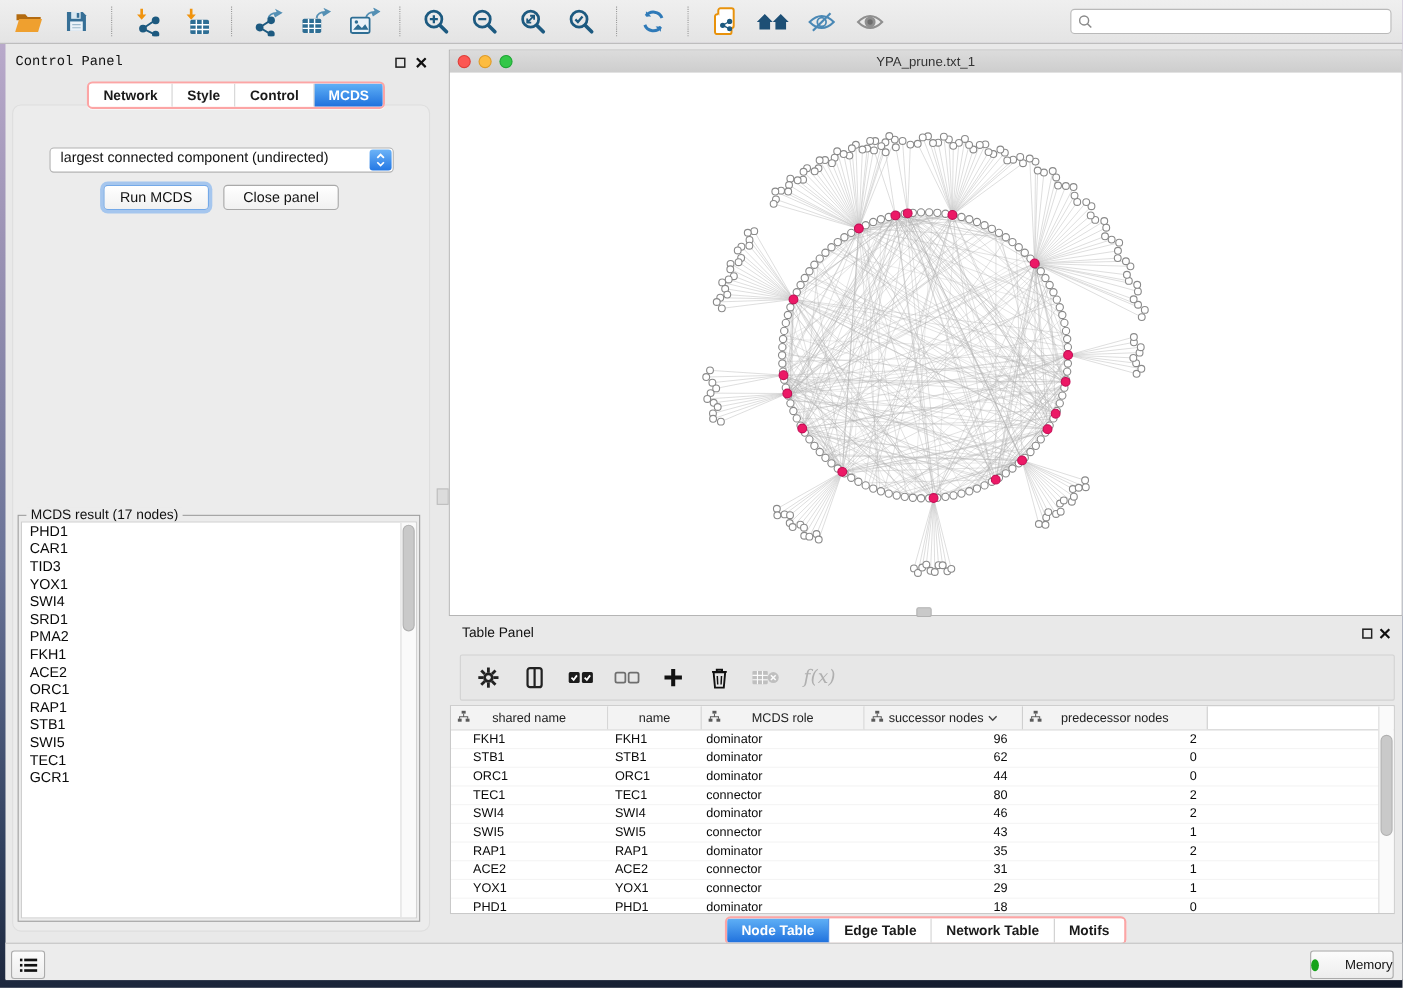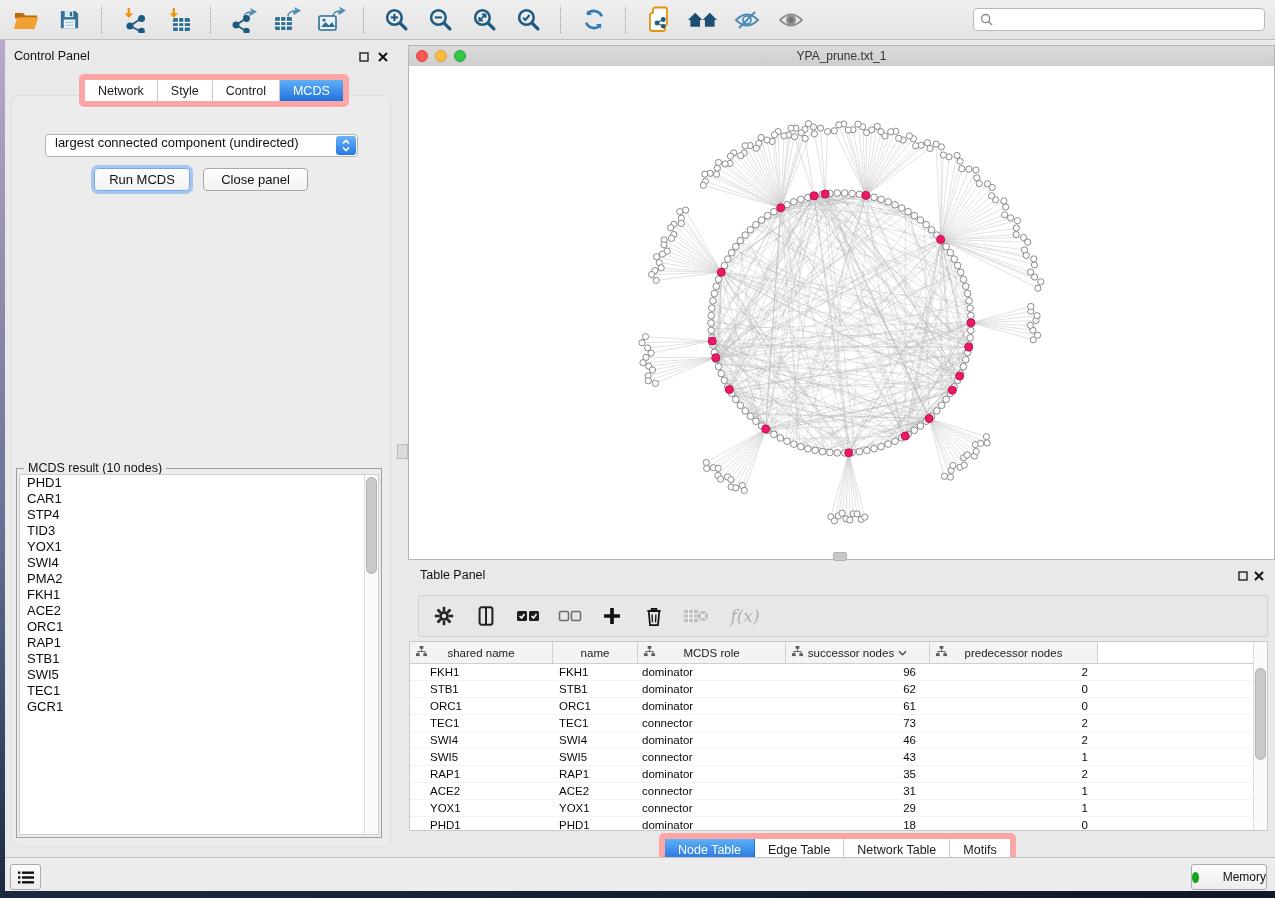--- a/index.html
+++ b/index.html
@@ -17,22 +17,22 @@
   .searchbox{margin-left:auto;width:292px;height:23px;background:#fff;border:1px solid #b9b9b9;border-radius:4px;
     display:flex;align-items:center;padding:0 6px;gap:4px;box-sizing:border-box;}
   .searchbox input{border:none;outline:none;flex:1;font-size:12px;font-family:inherit;background:transparent;}
   
   .mainbg{position:absolute;left:5px;top:40px;width:1270px;height:850px;background:#e9e9e9;}
   .panel-title{position:absolute;font-size:12.5px;color:#111;}
   .mini-ic{position:absolute;width:14px;height:14px;display:flex;align-items:center;justify-content:center;}
   
   .cp-content{position:absolute;left:11px;top:95px;width:378px;height:750px;background:#ececec;
     border:1px solid #dedede;border-radius:8px;}
-  .segwrap{position:absolute;display:flex;border:6px solid #fca5a5;border-radius:5px;background:#fff;height:21px;
-    font-size:12.5px;overflow:hidden;box-shadow:0 1px 0 rgba(255,255,255,.6);}
+  .segwrap{position:absolute;display:flex;border:2px solid #fca5a5;border-radius:5px;background:#fff;height:21px;
+    font-size:12.5px;overflow:hidden;box-shadow:0 1px 0 rgba(255,255,255,.6);font-weight:bold;}
   .seg{display:flex;align-items:center;padding:0 13px;border-right:1px solid #c9c9c9;color:#1a1a1a;background:#fff;white-space:nowrap;}
   .seg:last-child{border-right:none;}
   .seg-sel{background:linear-gradient(#5fb0f6,#2071dd);color:#fff;border-right-color:#2071dd;}
   .opt-label{position:absolute;left:0;top:113px;width:100%;text-align:center;font-size:13px;color:#111;}
   .dropdown{position:absolute;left:45px;top:134px;width:313px;height:23px;background:#fff;border:1px solid #b2b2b2;
     border-radius:4px;font-size:13px;color:#111;display:flex;align-items:flex-start;padding-left:9px;box-sizing:border-box;}
   .stepper{position:absolute;right:1px;top:1px;width:20px;height:19px;border-radius:3px;
     background:linear-gradient(#6cb3f7,#2478e4);display:flex;flex-direction:column;align-items:center;justify-content:center;gap:1px;}
   .btn{position:absolute;height:23px;background:linear-gradient(#ffffff,#f1f1f1);border:1px solid #a9a9a9;border-radius:4px;
     font-size:13px;color:#111;display:flex;align-items:center;justify-content:center;box-sizing:border-box;}
@@ -226,21 +226,21 @@
     </div>
   <div class="searchbox">
     <svg width="13" height="13" viewBox="0 0 14 14">
         <circle cx="6" cy="6" r="4.4" fill="none" stroke="#8a8a8a" stroke-width="1.4"></circle>
         <line x1="9.2" y1="9.2" x2="13" y2="13" stroke="#8a8a8a" stroke-width="1.5"></line>
       </svg>
     <input type="text" value="" style="">
   </div>
 </div>
 
-<div class="panel-title" style="left:14px;top:49px;">Control Panel</div>
+<div class="panel-title" style="left:14px;top:49px;font-family:Liberation Mono, monospace;">Control Panel</div>
 <div class="mini-ic" style="left:357px;top:50px;">
     <svg width="10" height="10" viewBox="0 0 10 10">
       <rect x="1" y="1" width="8" height="8" fill="none" stroke="#222" stroke-width="1.4"></rect>
     </svg>
   </div>
 <div class="mini-ic" style="left:376px;top:50px;">
     <svg width="10" height="10" viewBox="0 0 10 10">
       <path d="M1 1 9 9M9 1 1 9" stroke="#111" stroke-width="2"></path>
     </svg>
   </div>
@@ -262,29 +262,29 @@
       </svg>
     <svg width="8" height="6" viewBox="0 0 8 6">
         <path d="M1 1.5 4 4.5 7 1.5" fill="none" stroke="#fff" stroke-width="1.6"></path>
       </svg>
   </div>
 </div>
 <div class="btn btn-focus" style="left:94px;top:168px;width:96px;">Run MCDS</div>
 <div class="btn" style="left:203px;top:168px;width:105px;">Close panel</div>
 
 <div class="groupbox">
-  <span class="legend">MCDS result (10 nodes)</span>
+  <span class="legend">MCDS result (17 nodes)</span>
   <div class="mcds-list">
     <div>
         <div class="item">PHD1</div>
         <div class="item">CAR1</div>
-        <div class="item">STP4</div>
         <div class="item">TID3</div>
         <div class="item">YOX1</div>
         <div class="item">SWI4</div>
+        <div class="item">SRD1</div>
         <div class="item">PMA2</div>
         <div class="item">FKH1</div>
         <div class="item">ACE2</div>
         <div class="item">ORC1</div>
         <div class="item">RAP1</div>
         <div class="item">STB1</div>
         <div class="item">SWI5</div>
         <div class="item">TEC1</div>
         <div class="item">GCR1</div>
       </div>
@@ -1248,29 +1248,29 @@
         <div class="td c1">STB1</div>
         <div class="td c2">dominator</div>
         <div class="td num3">62</div>
         <div class="td num4">0</div>
         <div class="td"></div>
       </div>
       <div class="trow">
         <div class="td c0">ORC1</div>
         <div class="td c1">ORC1</div>
         <div class="td c2">dominator</div>
-        <div class="td num3">61</div>
+        <div class="td num3">44</div>
         <div class="td num4">0</div>
         <div class="td"></div>
       </div>
       <div class="trow">
         <div class="td c0">TEC1</div>
         <div class="td c1">TEC1</div>
         <div class="td c2">connector</div>
-        <div class="td num3">73</div>
+        <div class="td num3">80</div>
         <div class="td num4">2</div>
         <div class="td"></div>
       </div>
       <div class="trow">
         <div class="td c0">SWI4</div>
         <div class="td c1">SWI4</div>
         <div class="td c2">dominator</div>
         <div class="td num3">46</div>
         <div class="td num4">2</div>
         <div class="td"></div>

